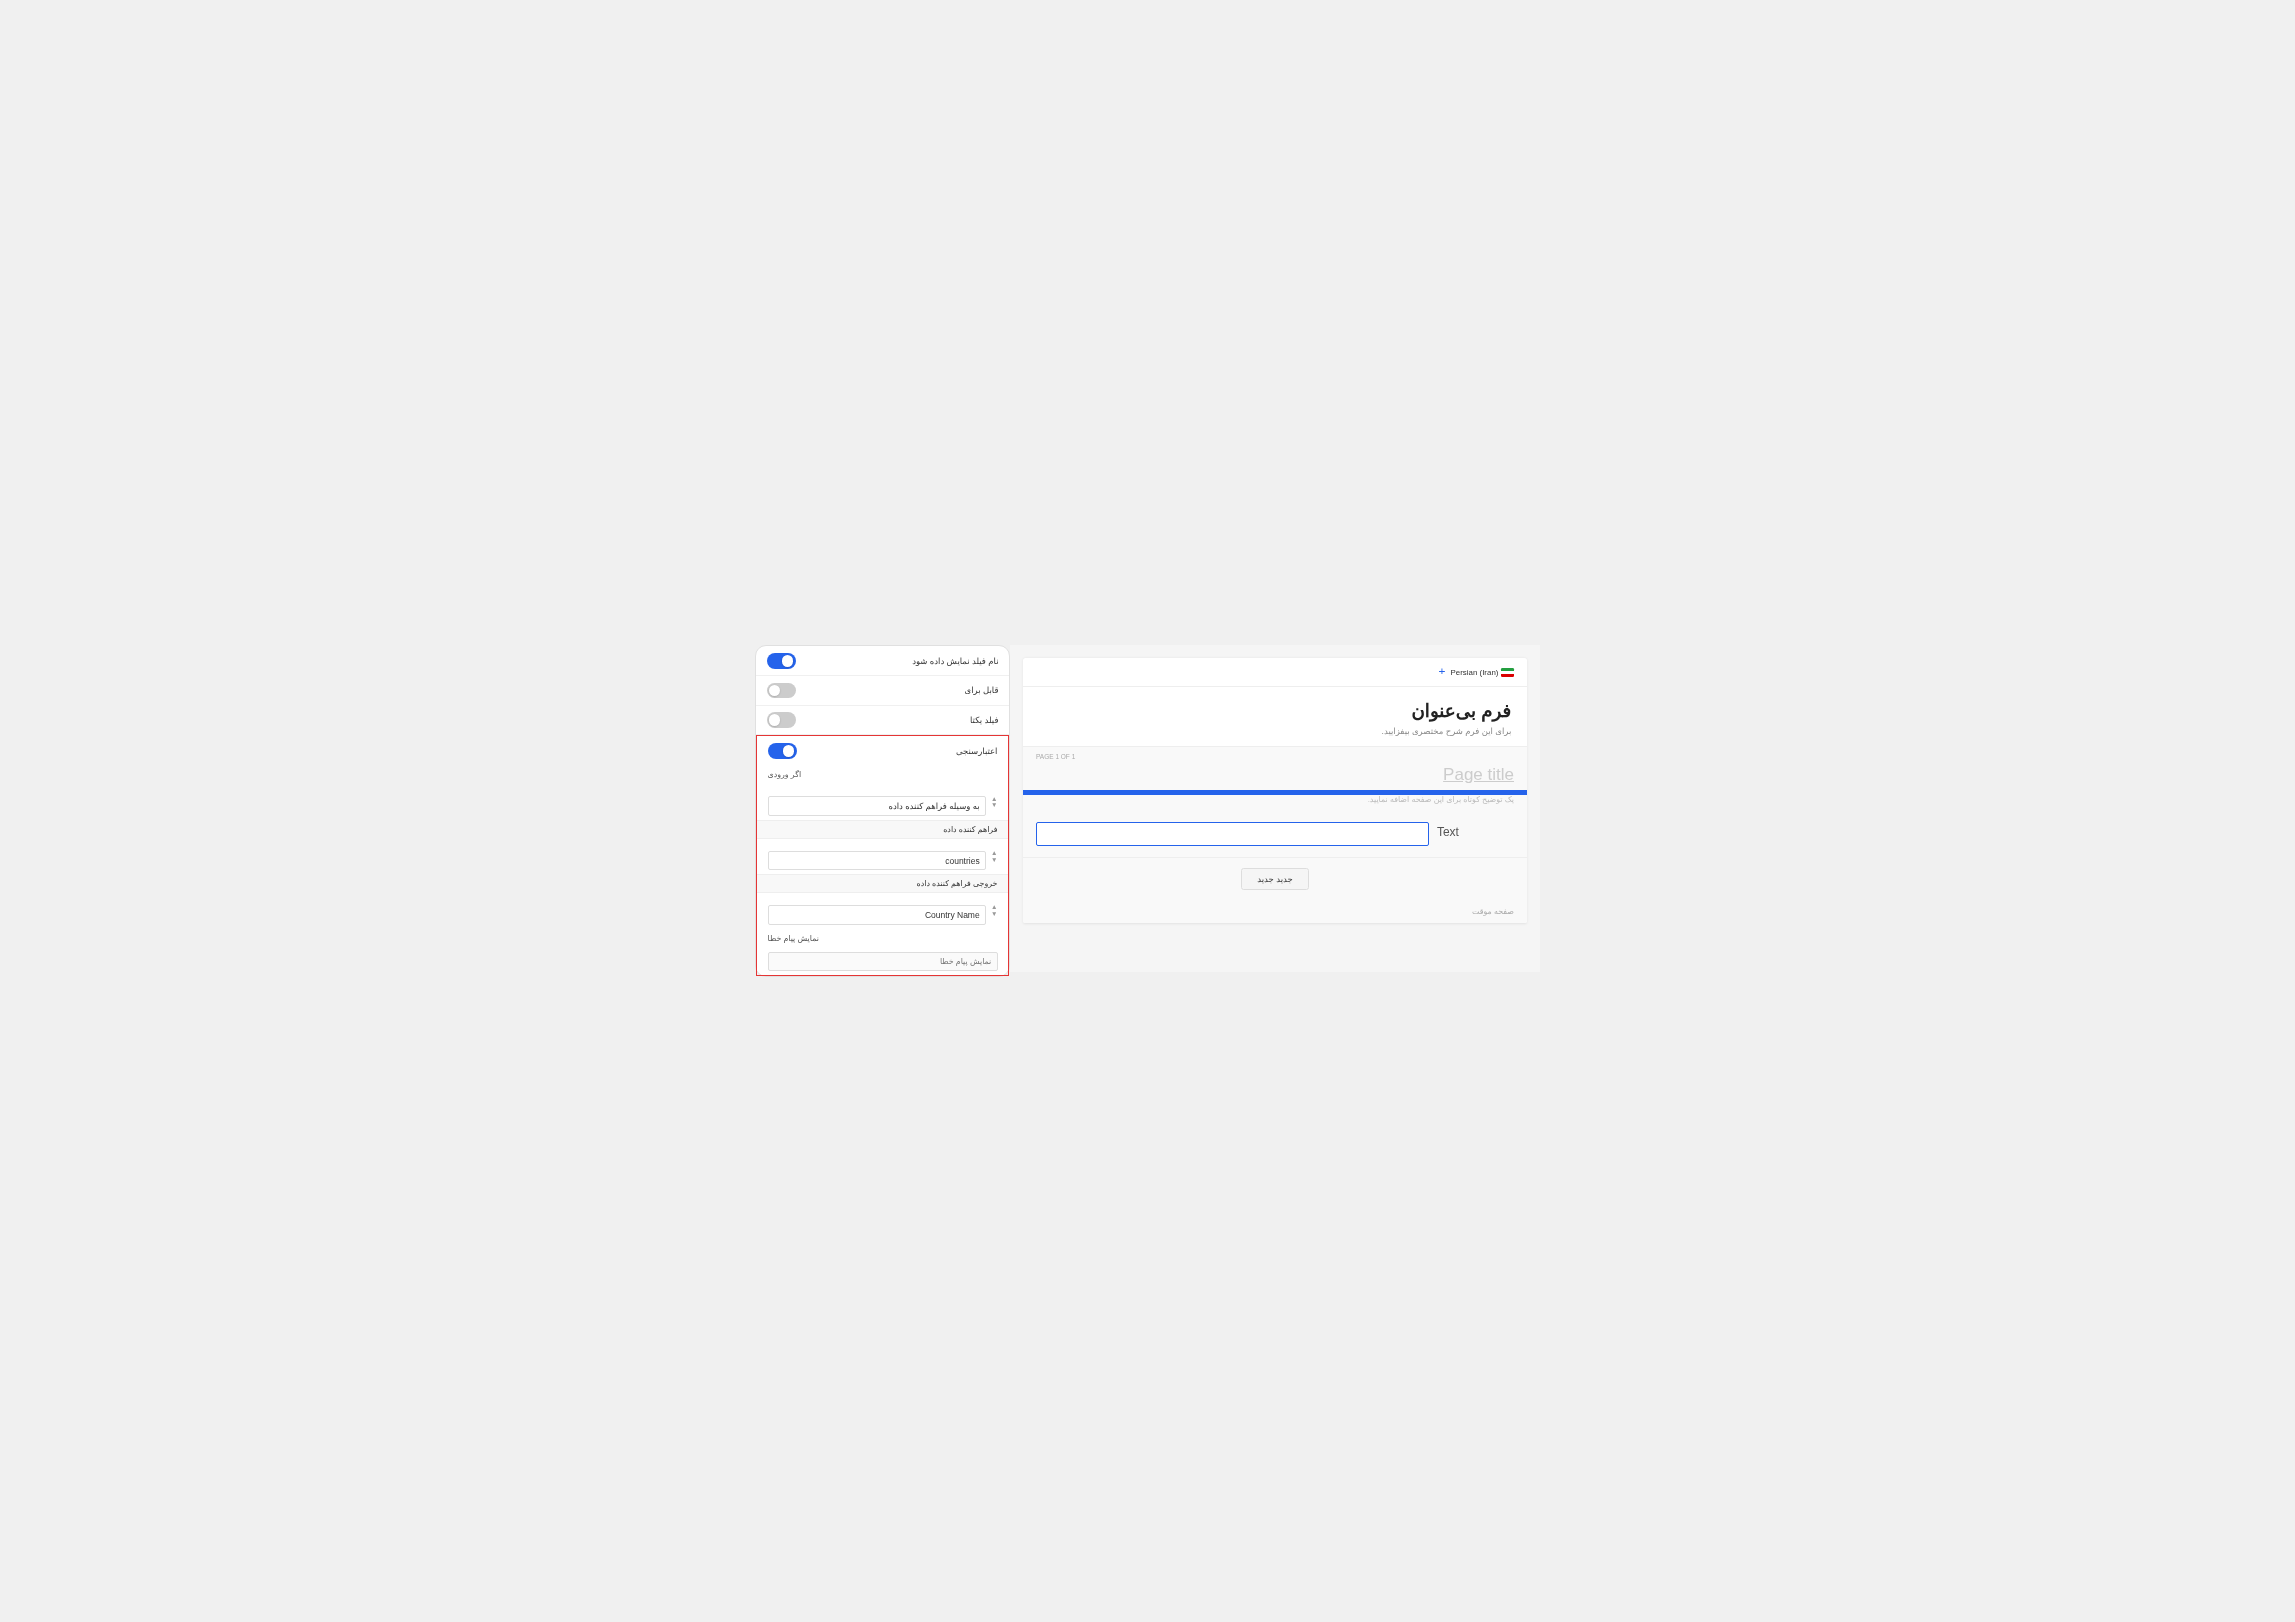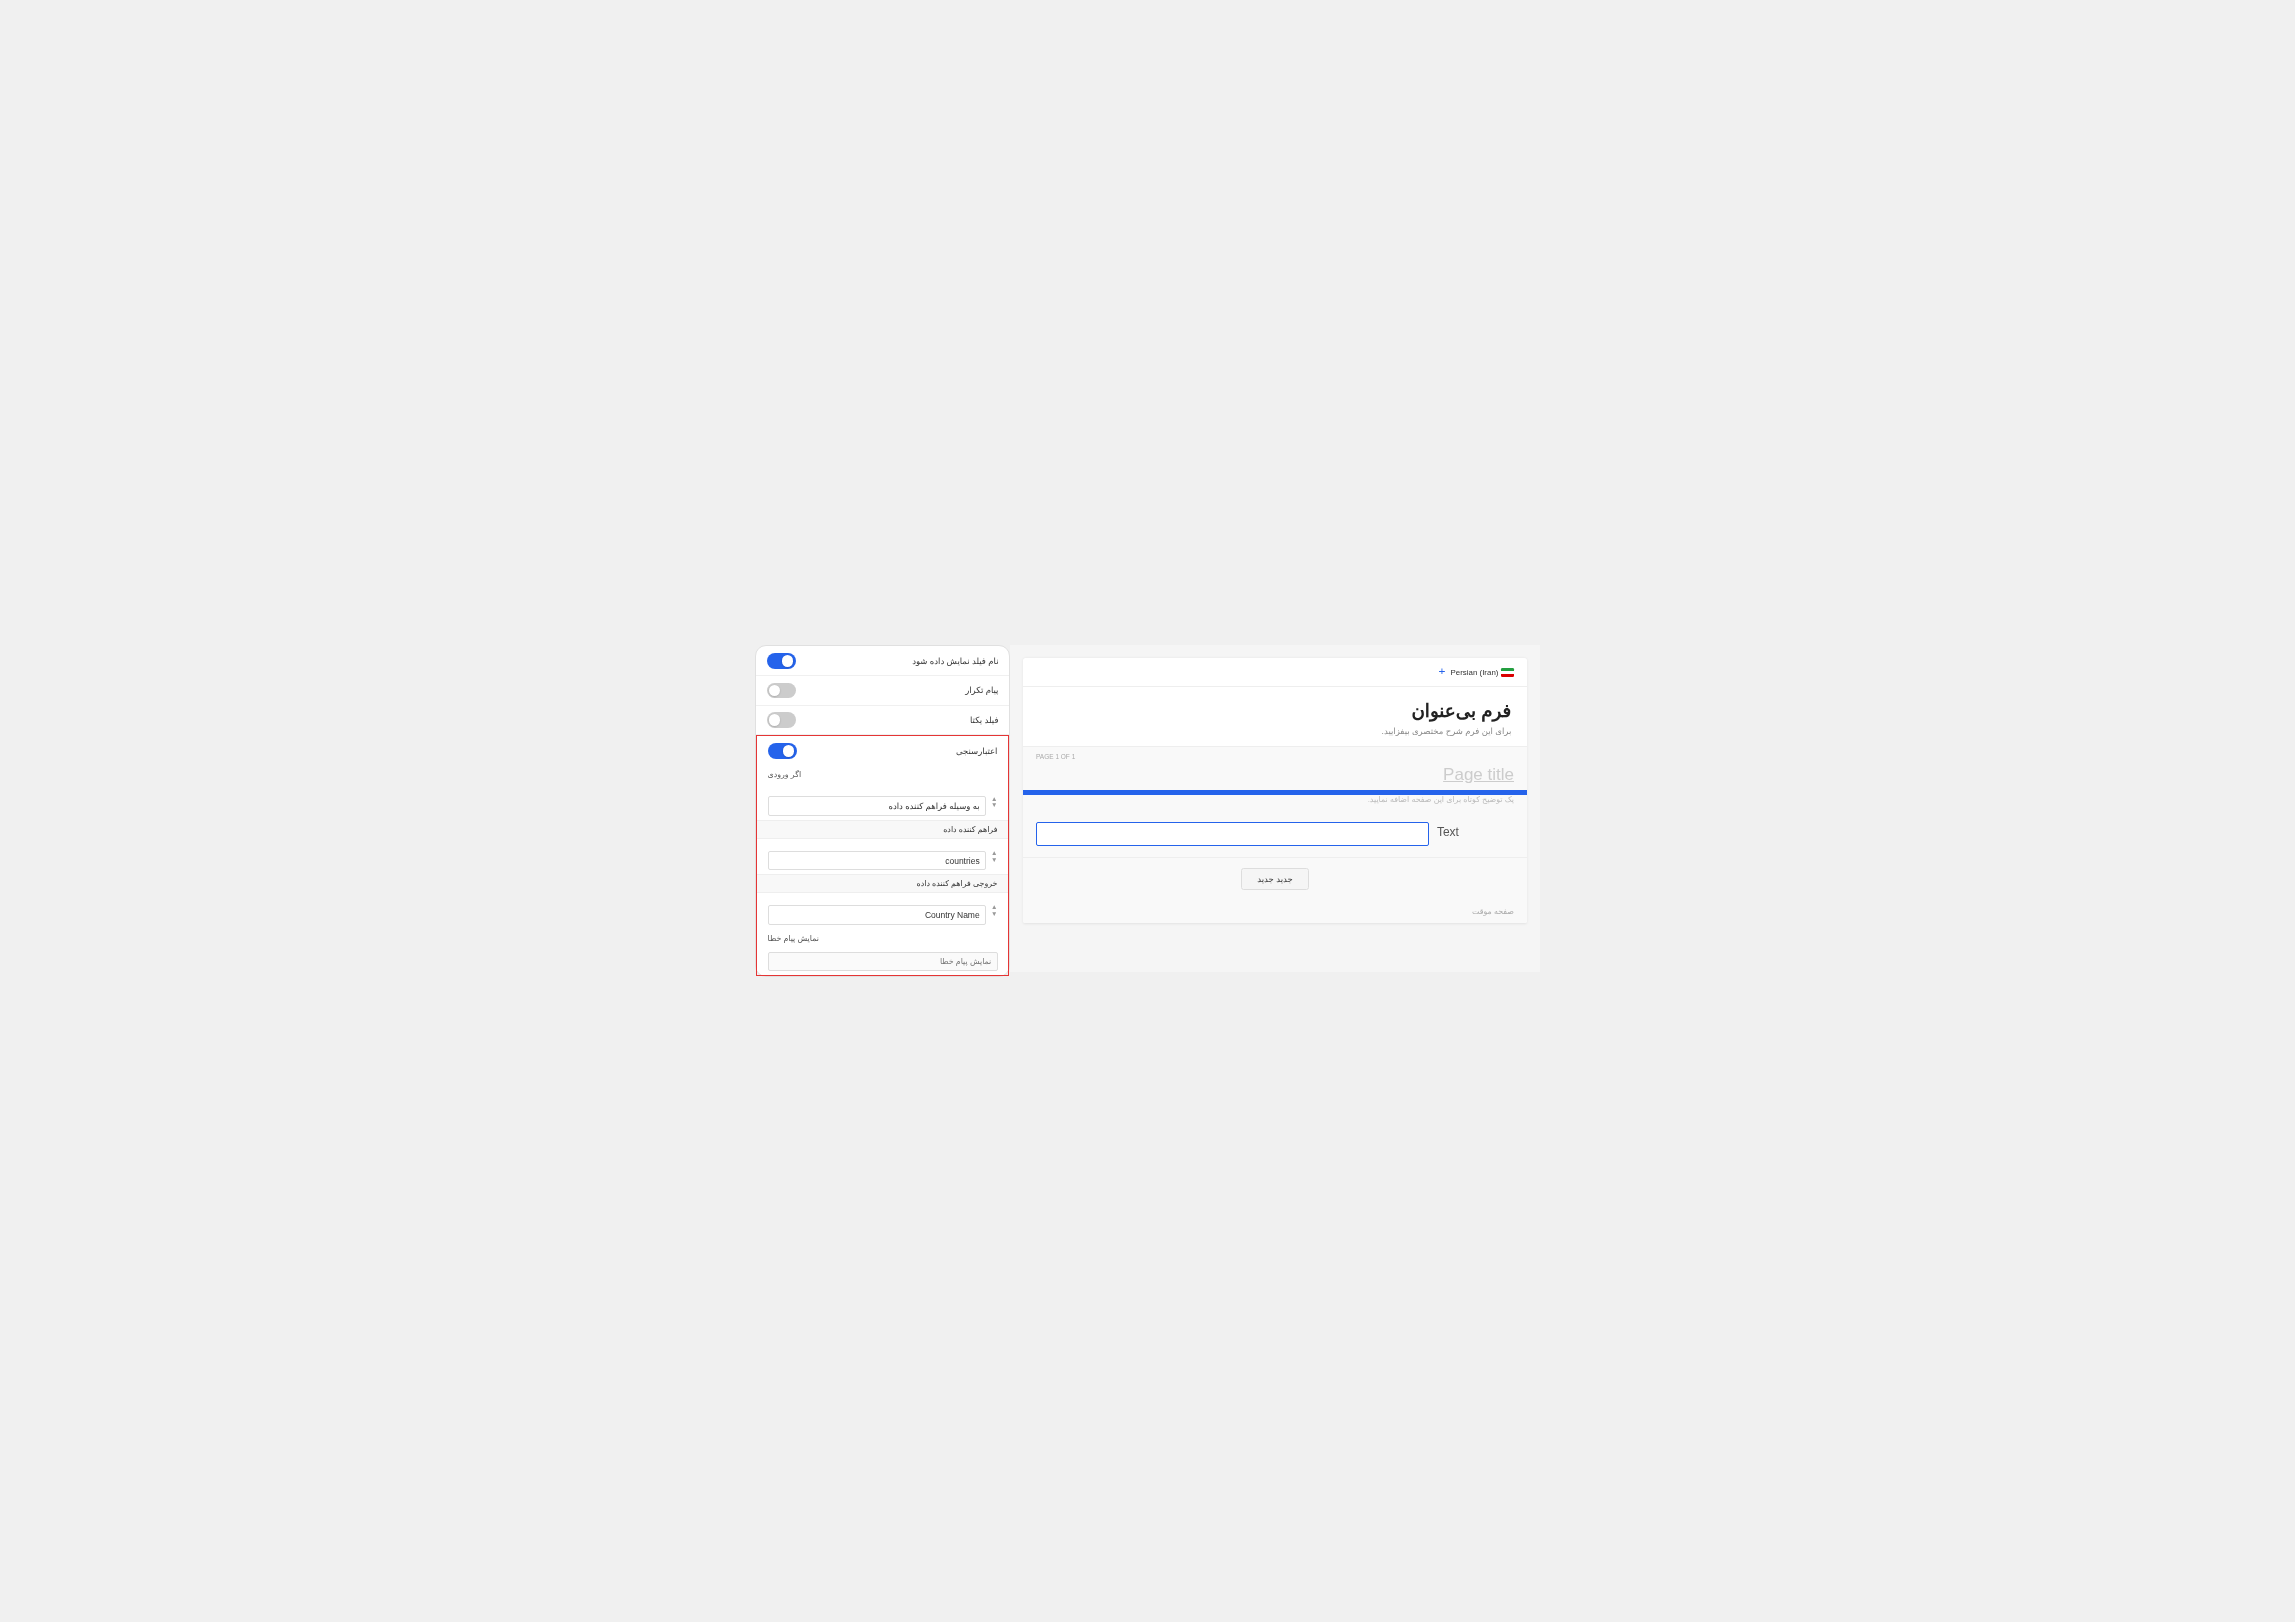--- a/index.html
+++ b/index.html
@@ -350,21 +350,21 @@
 
     <div class="panel-row">
       <span class="panel-row-label">نام فیلد نمایش داده شود</span>
       <label class="toggle-switch">
         <input type="checkbox" checked="" style="">
         <span class="toggle-slider on"></span>
       </label>
     </div>
 
     <div class="panel-row">
-      <span class="panel-row-label">پیام تکرار</span>
+      <span class="panel-row-label">قابل برای</span>
       <label class="toggle-switch">
         <input type="checkbox" style="">
         <span class="toggle-slider off"></span>
       </label>
     </div>
 
     <div class="panel-row">
       <span class="panel-row-label">فیلد یکتا</span>
       <label class="toggle-switch">
         <input type="checkbox" style="">

